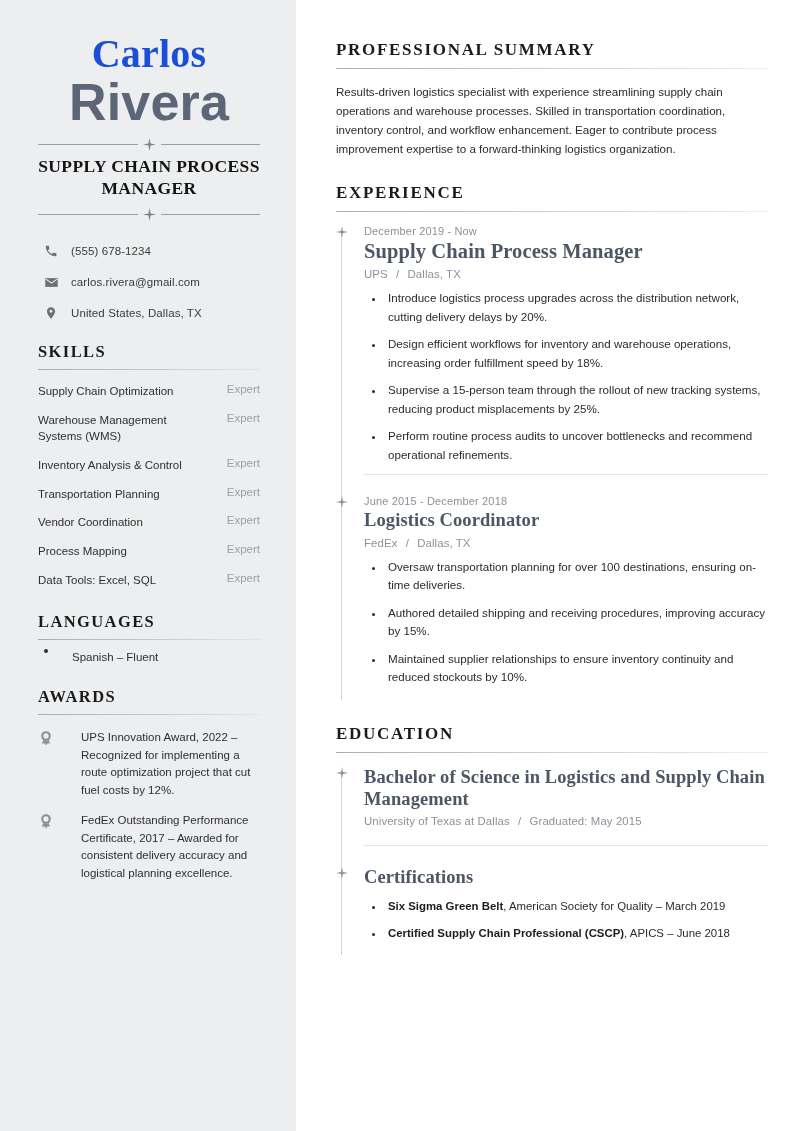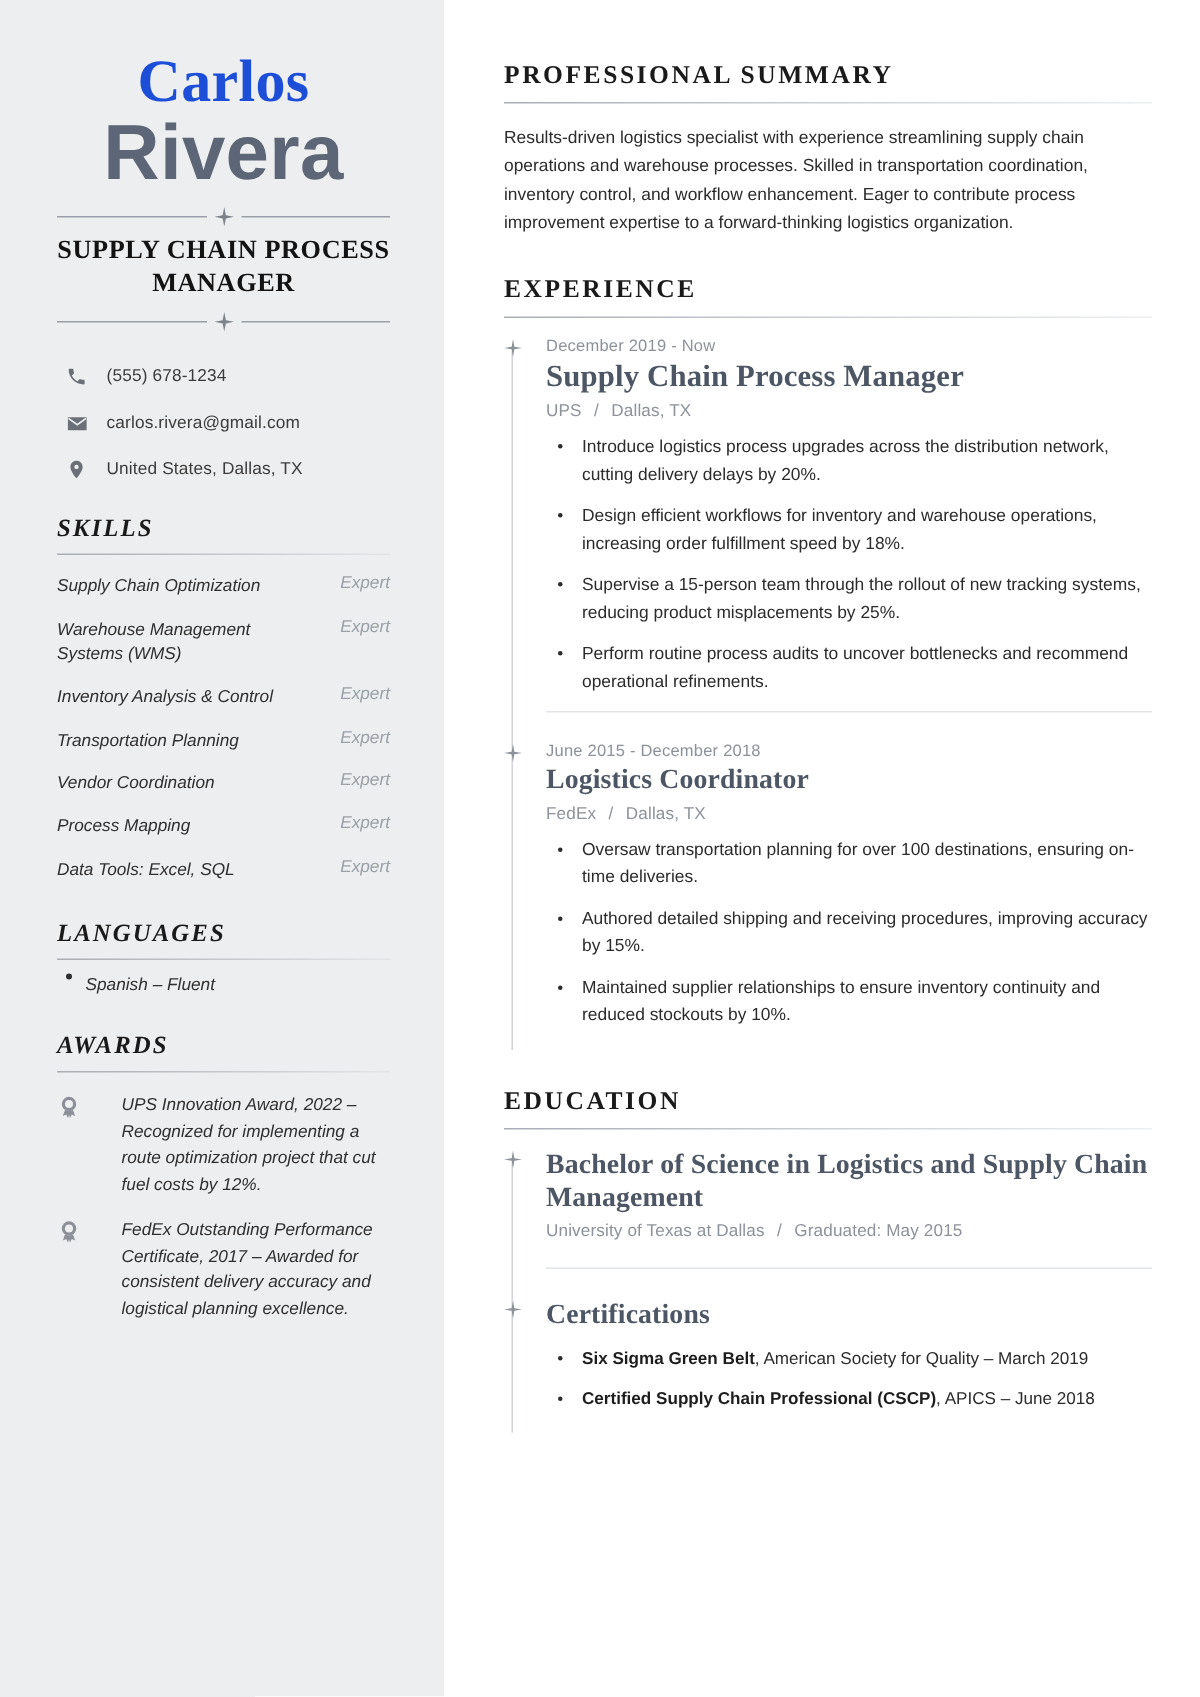--- a/index.html
+++ b/index.html
@@ -103,21 +103,21 @@
     align-items: center;
     justify-content: center;
   }
   .contact-tx {
     font-size: 11.5px;
     color: #3b3b3b;
     letter-spacing: 0.1px;
   }
 
   
-  .side-sec { margin-top: 20px; font-style: italic; }
+  .side-sec { margin-top: 20px; }
   .side-sec.tight { margin-top: 24px; }
 
   .sec-h {
     font-family: "Liberation Serif", serif;
     font-weight: 700;
     font-size: 16.5px;
     letter-spacing: 1.4px;
     color: #1a1a1a;
     text-transform: uppercase;
   }
@@ -148,21 +148,21 @@
     white-space: nowrap;
     padding-top: 0px;
     padding-left: 28px;
   }
 
   
   .lang-list { margin-top: 11px; padding-left: 6px; }
   .lang-item {
     display: flex;
     align-items: flex-start;
-    gap: 9px;
+    gap: 24px;
     font-size: 11.5px;
     color: #2f2f2f;
   }
   .dot {
     width: 4px; height: 4px;
     border-radius: 50%;
     background: #2f2f2f;
     flex: 0 0 4px;
     position: relative;
     top: -2px;

